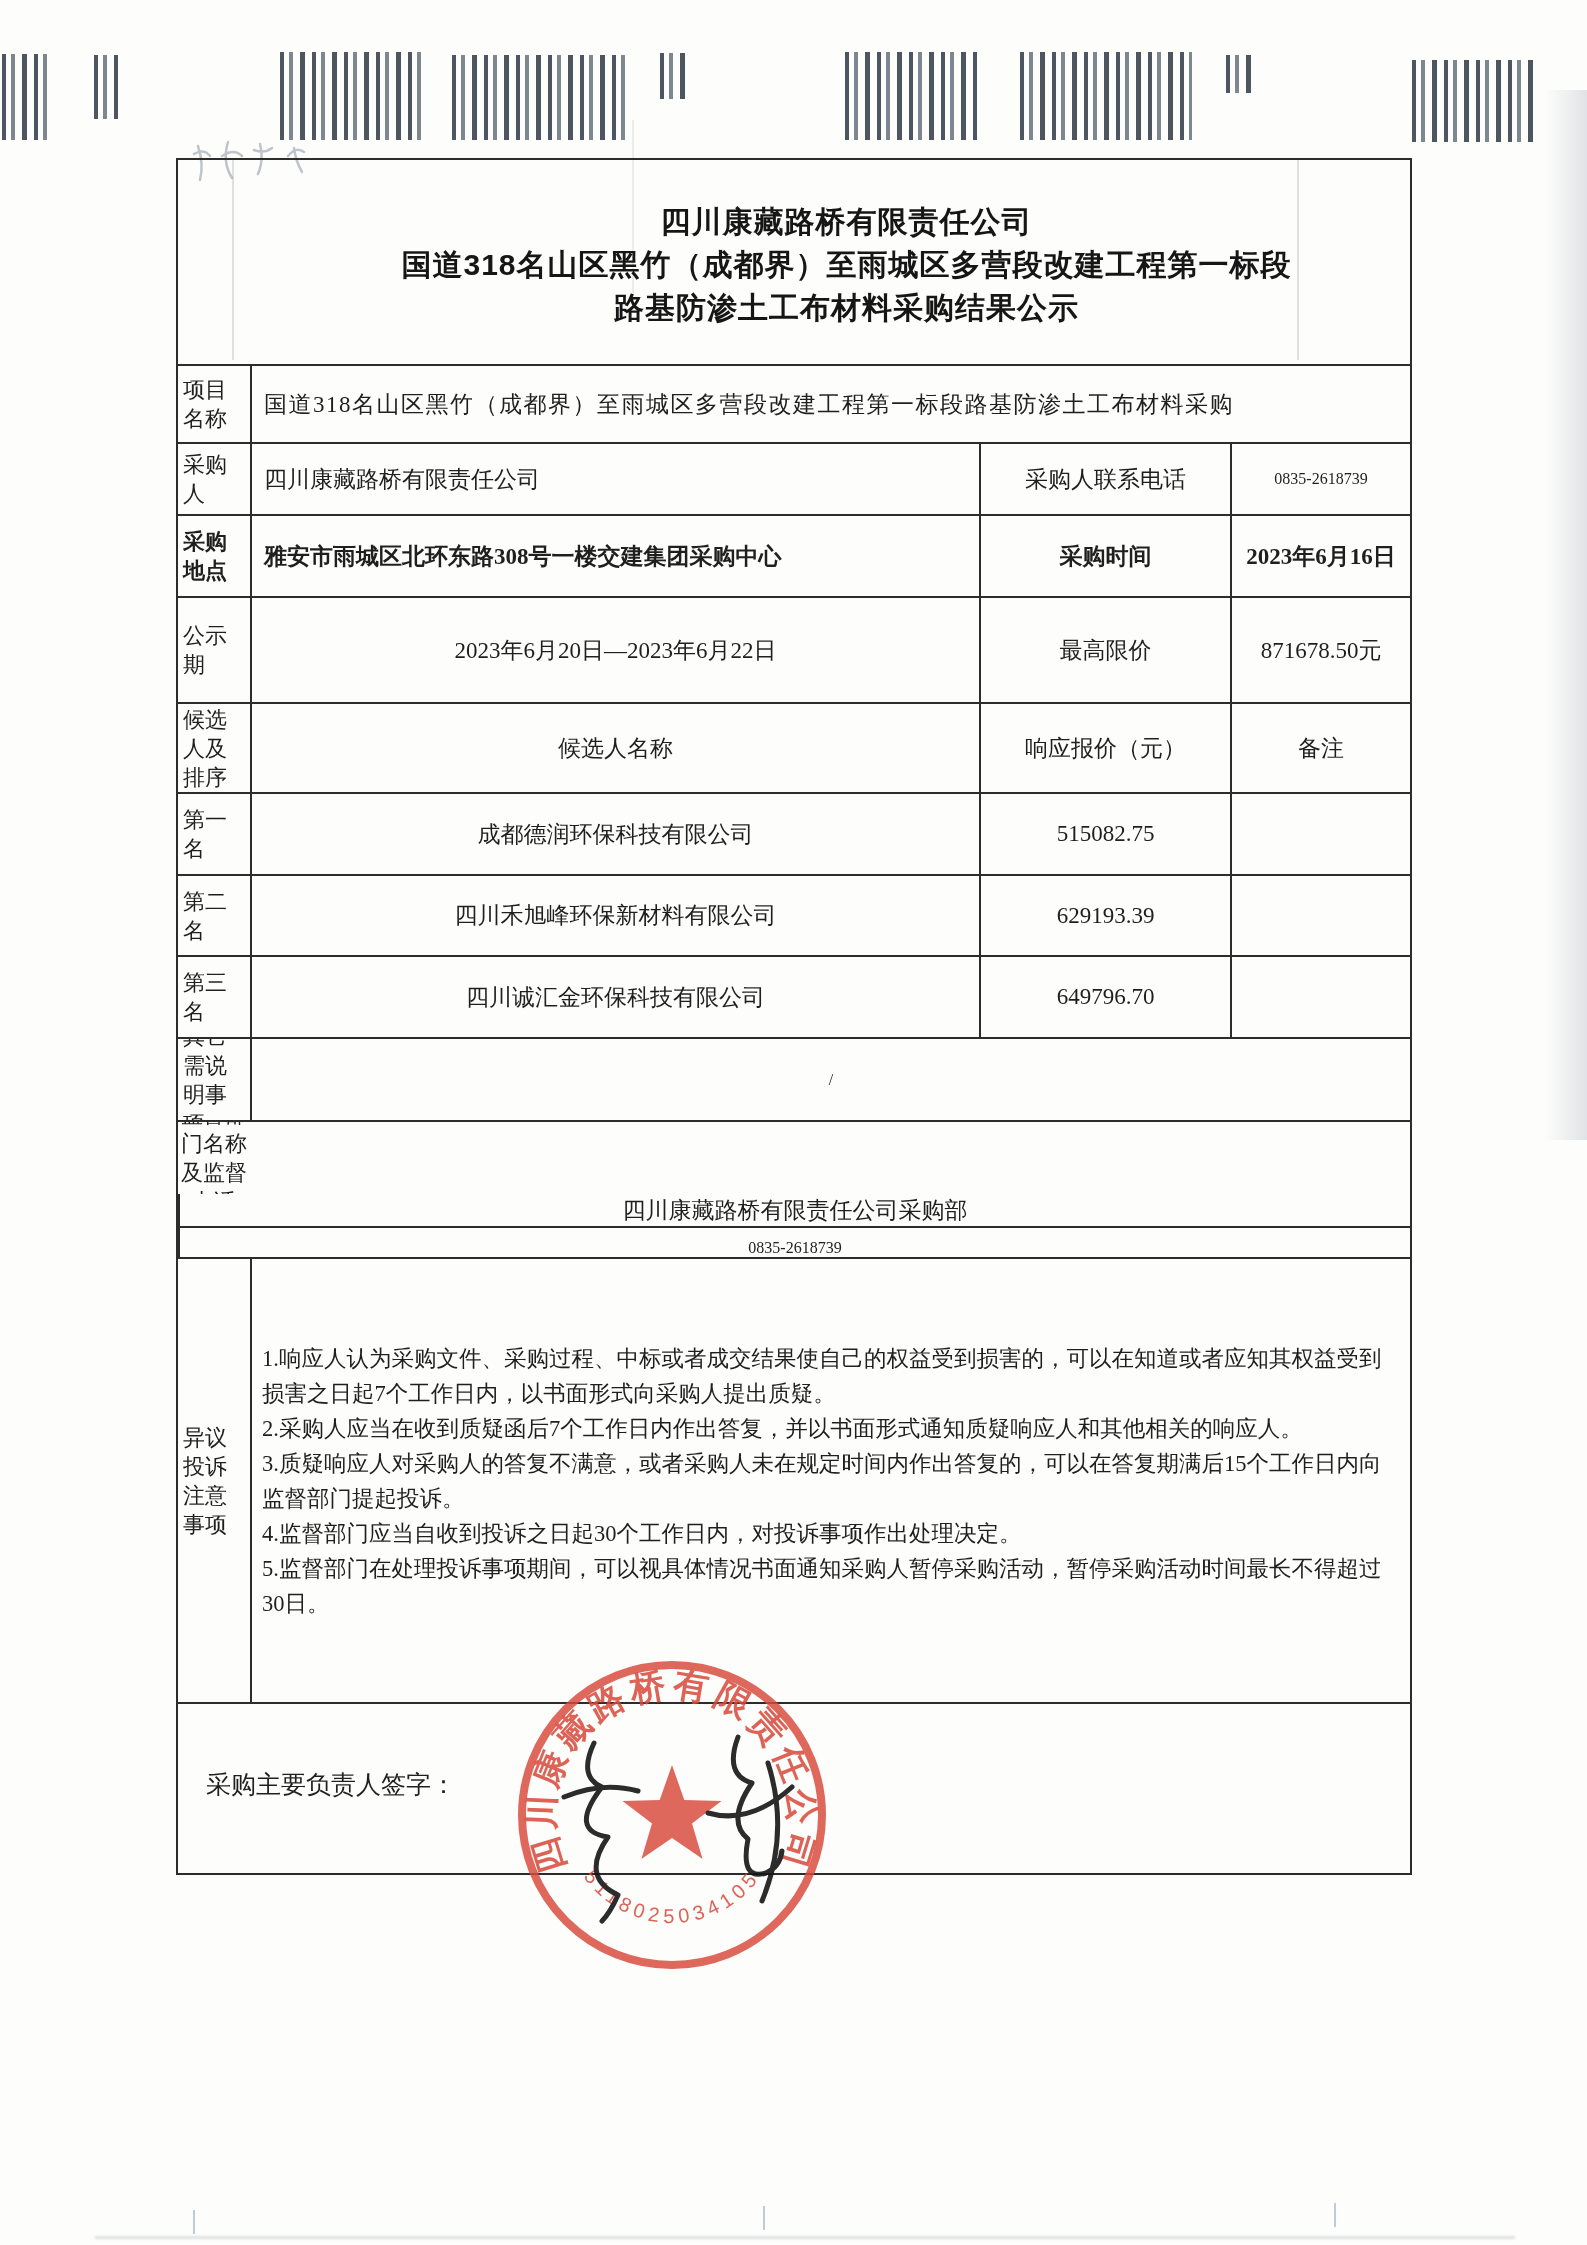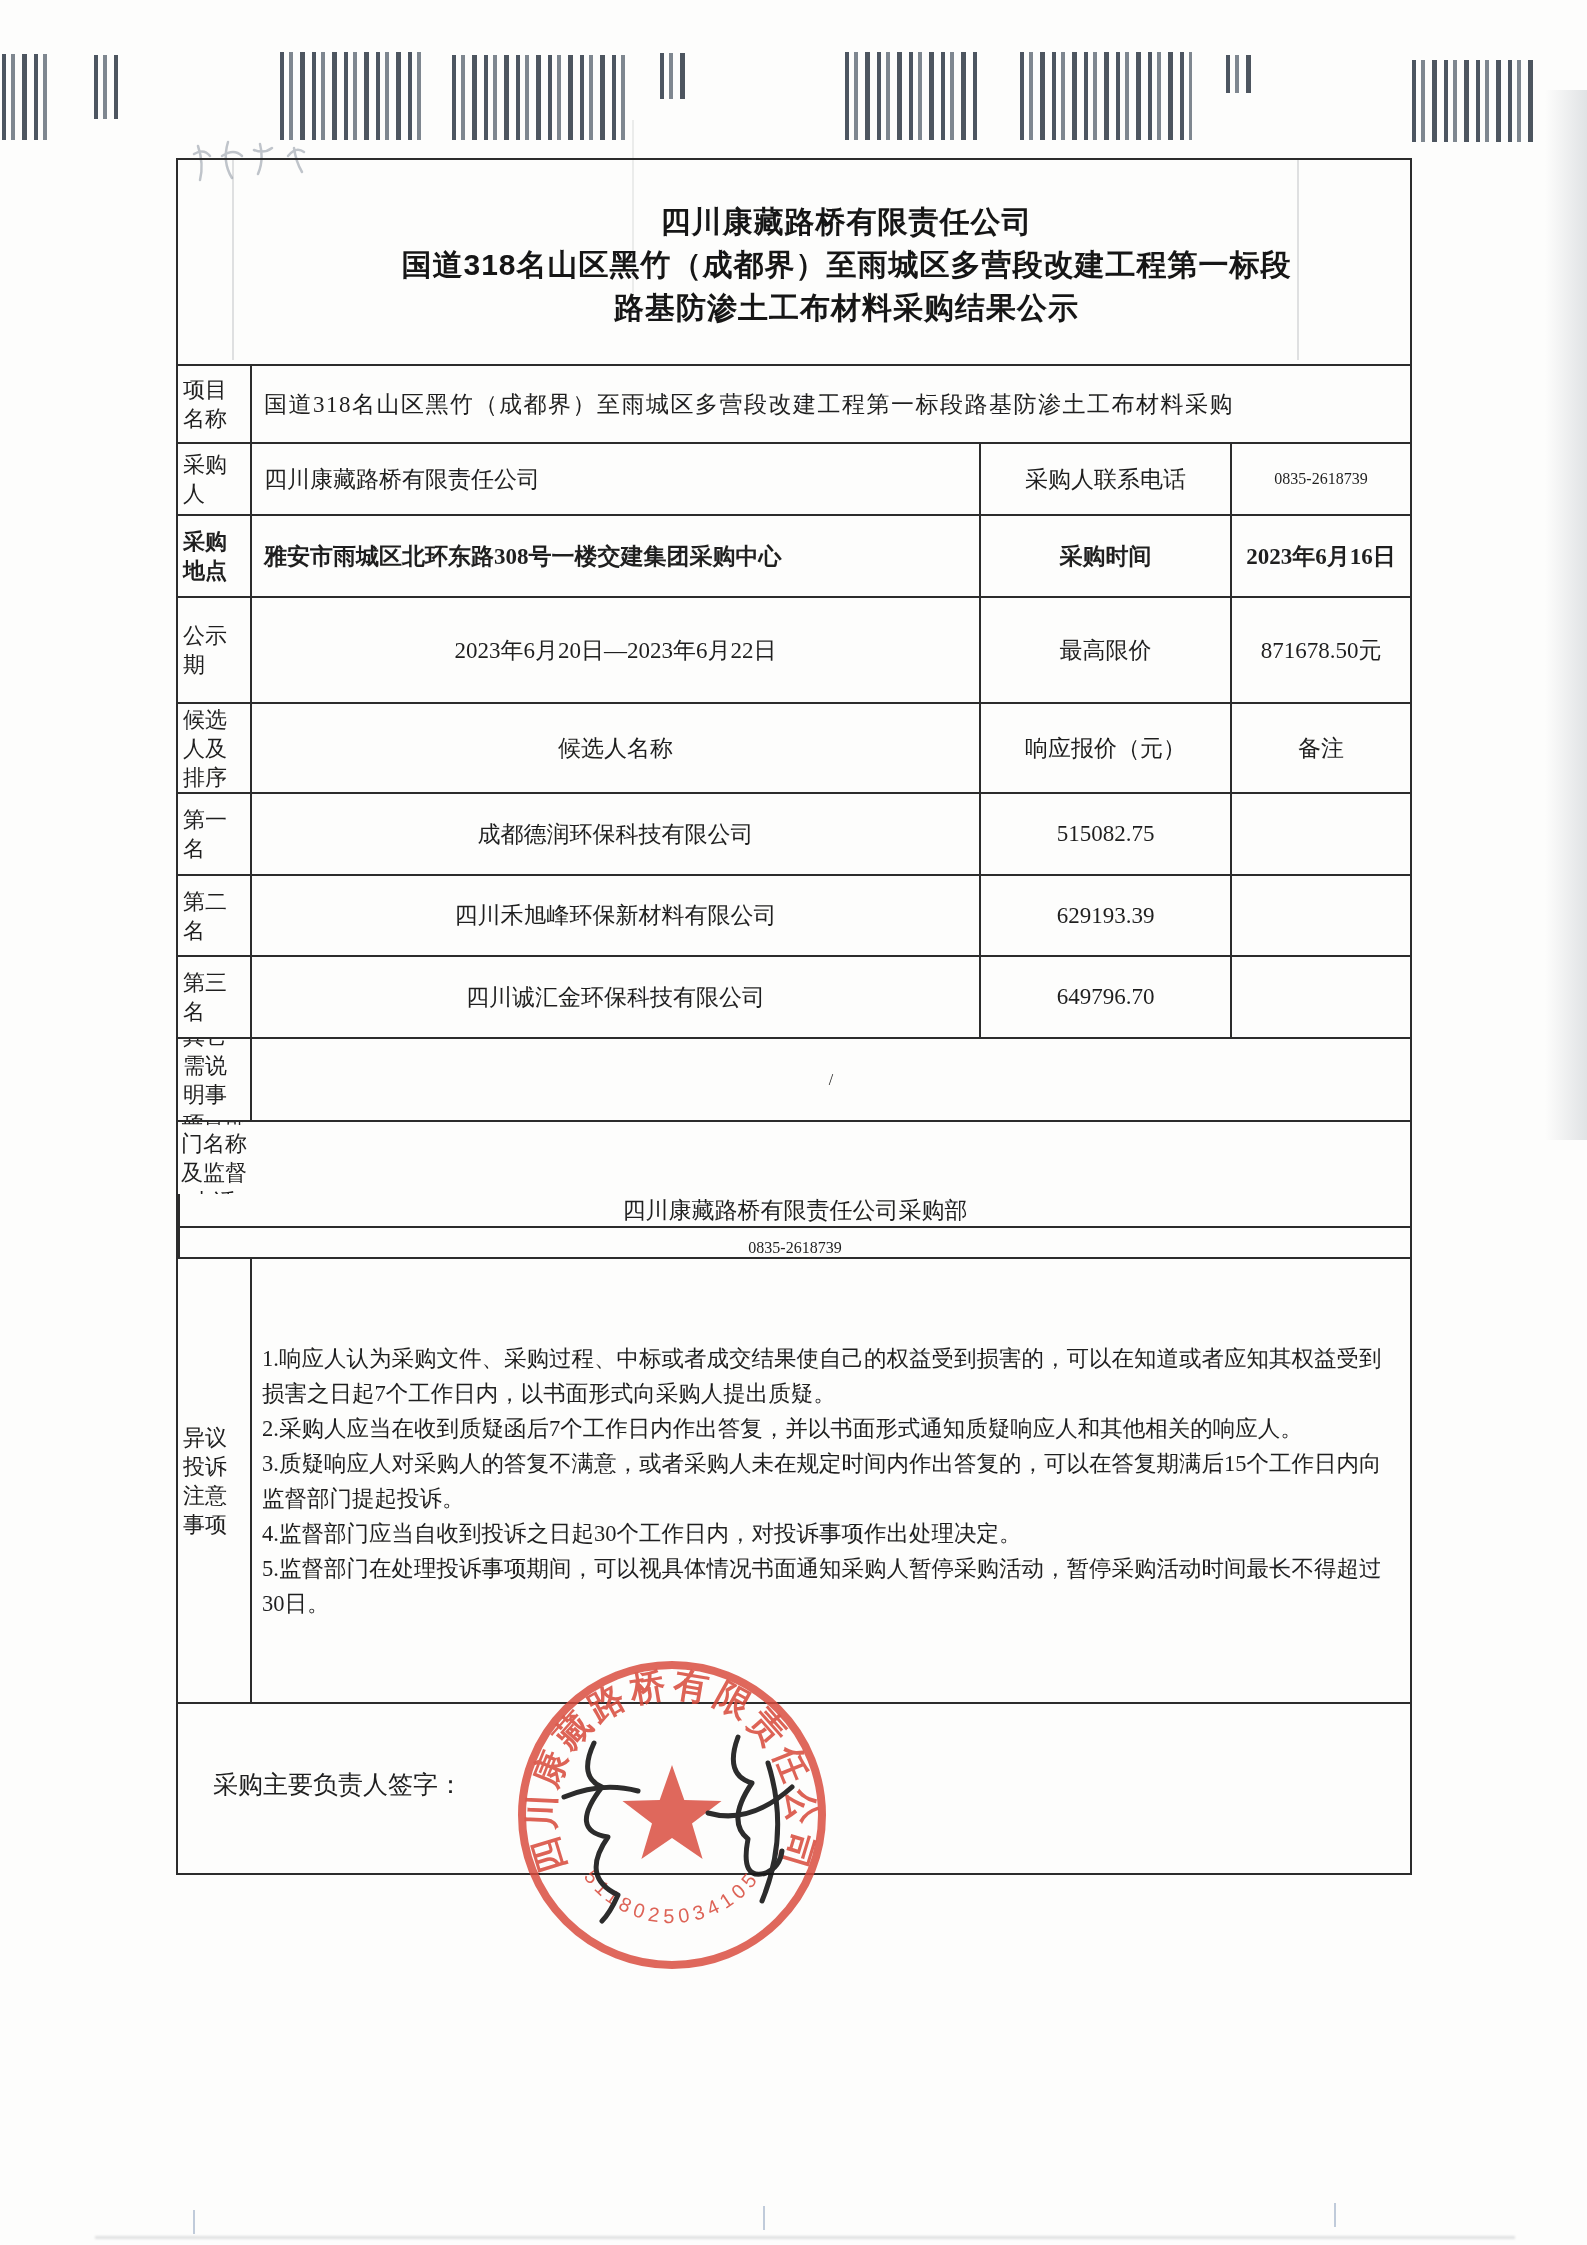--- a/index.html
+++ b/index.html
@@ -52,21 +52,21 @@
   }
   .objection-text{
     display:flex; flex-direction:column; justify-content:center;
     padding:10px 16px 10px 10px; font-size:22.5px; line-height:35px;
   }
   .objection-text p{margin:0;}
   .supervision-col{flex:1 1 auto; display:flex; flex-direction:column;}
   .supervision-col .half{flex:1 1 50%; display:flex; align-items:flex-end;
     justify-content:center; text-align:center; box-sizing:border-box;}
   .supervision-col .half + .half{border-top:2px solid #2c2c2c;}
-  .sig-label{padding-left:35px; font-size:25px;text-align:center;}
+  .sig-label{padding-left:28px; font-size:25px;text-align:center;}
   .c-label-center{text-align:center; justify-content:center; padding:4px 1px;}
   
   .stamp{position:absolute; left:502px; top:1645px; width:340px; height:340px; opacity:.9;}
 </style>
 </head>
 <body>
 
 <div class="page">
 
   <div class="bars" style="left:2px;   top:54px; width:48px;  height:86px;"></div>

